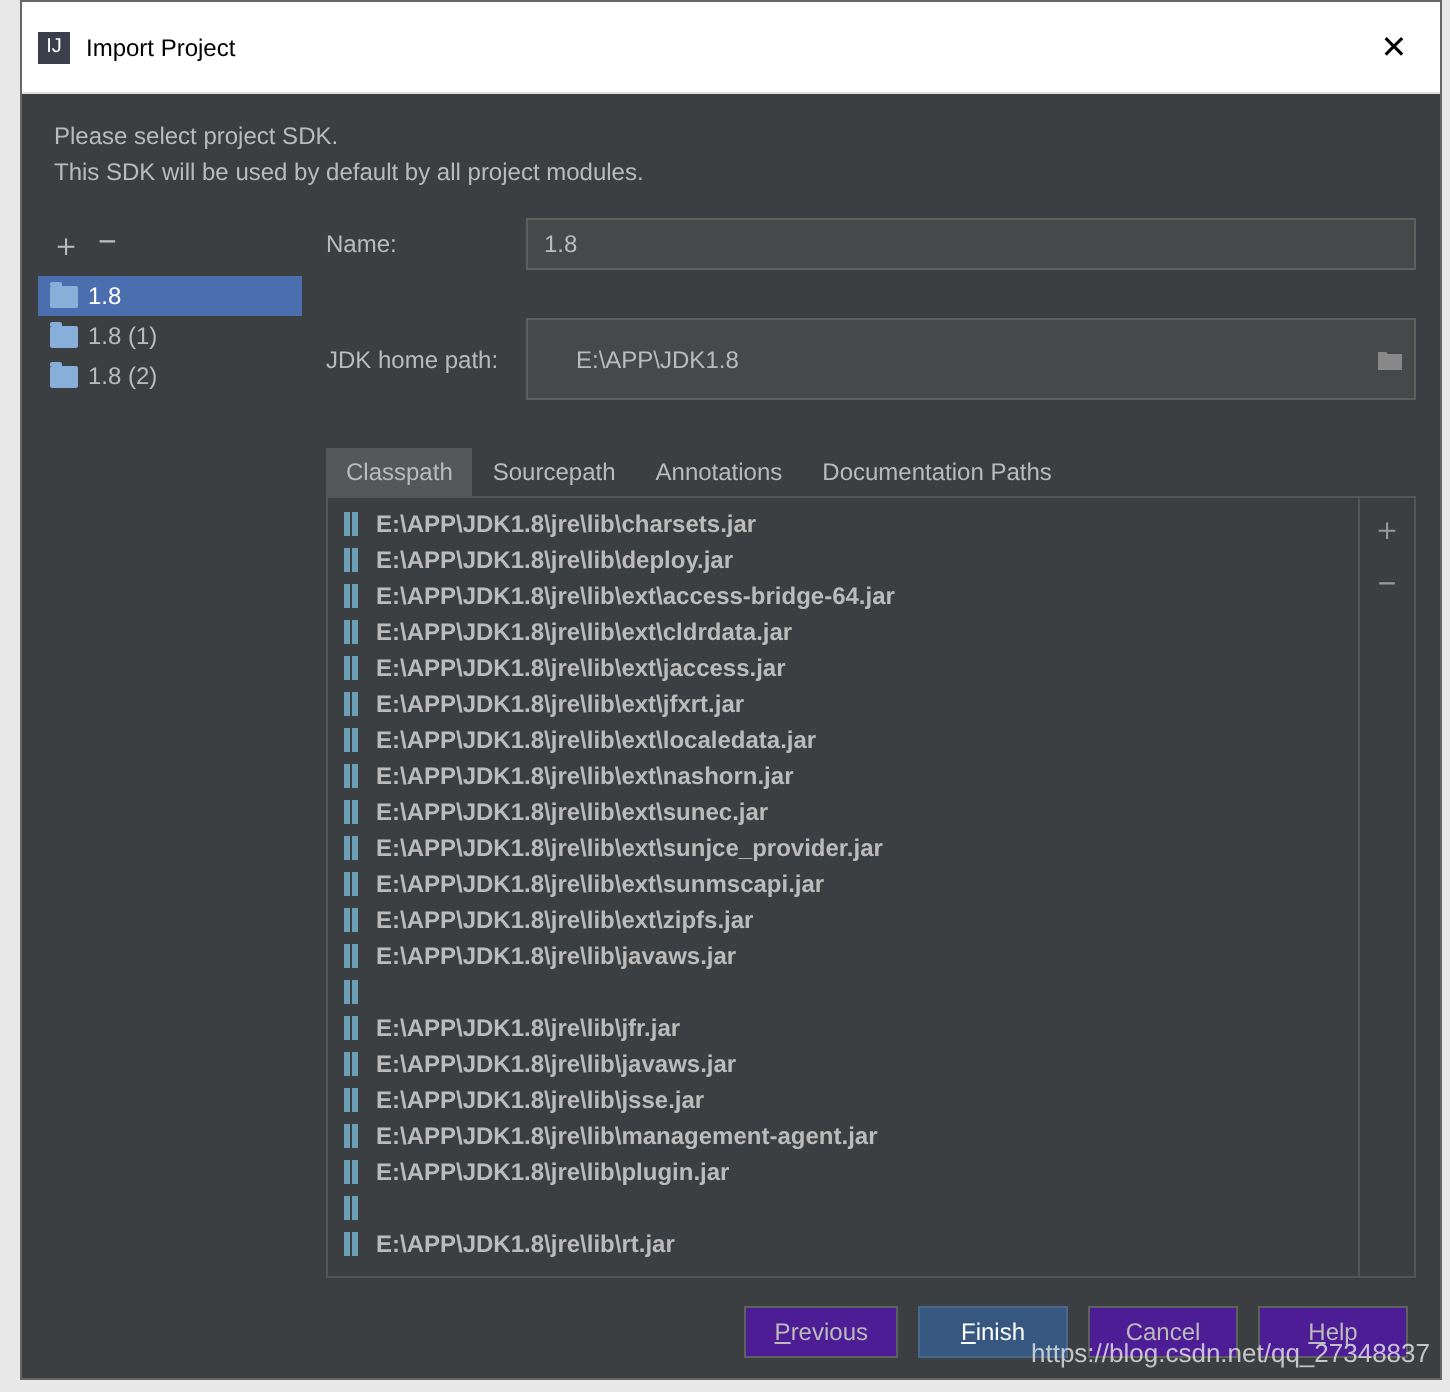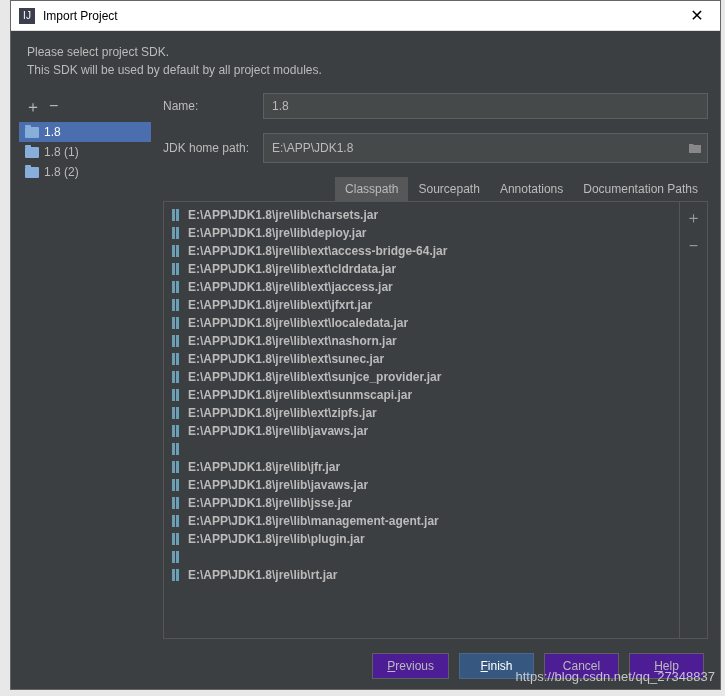--- a/index.html
+++ b/index.html
@@ -1,39 +1,39 @@
 <!DOCTYPE html>
 <html><head>
   <meta charset="utf-8">
   <style>
     * { margin: 0; padding: 0; box-sizing: border-box; }
     body { font-family: "Segoe UI", Arial, sans-serif; font-size: 12px; background: #e8e8e8; width: 725px; height: 696px; overflow: hidden; position: relative; }
     .dialog { background: #fff; width: 711px; height: 690px; margin-left: 10px; border: 1px solid #666; display: flex; flex-direction: column; }
-    .titlebar { background: #fff; height: 30px; display: flex; align-items: center; padding: 0 8px; border-bottom: 1px solid #ddd; }
+    .titlebar { background: #fff; height: 46px; display: flex; align-items: center; padding: 0 8px; border-bottom: 1px solid #ddd; }
     .titlebar-icon { width: 16px; height: 16px; background: #3a3f4b; display: flex; align-items: center; justify-content: center; color: #fff; font-size: 10px; margin-right: 8px; }
     .titlebar-title { flex: 1; color: #000; font-size: 12px; }
     .close-btn { width: 30px; height: 30px; display: flex; align-items: center; justify-content: center; font-size: 16px; cursor: pointer; }
     .content { flex: 1; background: #3c3f41; display: flex; flex-direction: column; color: #bbb; }
     .header-text { padding: 12px 0 10px 16px; line-height: 1.5; font-size: 12px; }
     .main-area { flex: 1; display: flex; padding: 0 4px; overflow: hidden; }
     .sidebar { width: 140px; padding: 4px; }
     .sidebar-toolbar { display: flex; gap: 8px; padding: 4px 6px; font-size: 16px; color: #bbb; }
     .sidebar-toolbar span { cursor: pointer; }
     .tree-item { display: flex; align-items: center; padding: 3px 6px; gap: 5px; cursor: pointer; }
     .tree-item.selected { background: #4b6eaf; color: #fff; }
     .folder-icon { width: 14px; height: 11px; background: #87afda; border-radius: 1px; position: relative; }
     .folder-icon::before { content: ''; position: absolute; top: -2px; left: 0; width: 6px; height: 2px; background: #87afda; border-radius: 1px 1px 0 0; }
     .right-panel { flex: 1; padding: 4px 8px; display: flex; flex-direction: column; overflow: hidden; }
-    .field-row { display: flex; align-items: center; margin-bottom: 14px; }
+    .field-row { display: flex; align-items: center; margin-bottom: 24px; }
     .field-label { width: 100px; color: #bbb; }
     .text-input { flex: 1; background: #45494a; border: 1px solid #5e6060; color: #bbb; padding: 4px 8px; font-size: 12px; height: 26px; }
-    .path-wrap { flex: 1; display: flex; align-items: center; background: #45494a; border: 1px solid #5e6060; height: 30px; }
+    .path-wrap { flex: 1; display: flex; align-items: center; background: #45494a; border: 1px solid #5e6060; height: 41px; padding-left: 16px; }
     .path-wrap input { flex: 1; background: transparent; border: none; color: #bbb; padding: 4px 8px; font-size: 12px; outline: none; }
     .browse-icon { width: 24px; display: flex; align-items: center; justify-content: center; cursor: pointer; }
-    .tabs { display: flex; border-bottom: 1px solid #555; justify-content: flex-end; }
+    .tabs { display: flex; border-bottom: 1px solid #555; }
     .tab { padding: 5px 10px; cursor: pointer; color: #bbb; }
     .tab.active { background: #555759; }
     .list-container { flex: 1; display: flex; overflow: hidden; border: 1px solid #555; border-top: none; }
     .file-list { flex: 1; overflow-y: auto; padding: 4px 0; }
     .file-item { display: flex; align-items: center; padding: 2px 6px; gap: 6px; cursor: pointer; }
     .file-icon { width: 12px; height: 14px; display: inline-flex; }
     .file-icon svg { width: 12px; height: 14px; }
     .file-path { color: #bbb; font-size: 12px; font-weight: bold; }
     .list-toolbar { width: 28px; display: flex; flex-direction: column; align-items: center; padding-top: 6px; gap: 8px; border-left: 1px solid #555; }
     .list-toolbar span { font-size: 16px; color: #999; cursor: pointer; }

